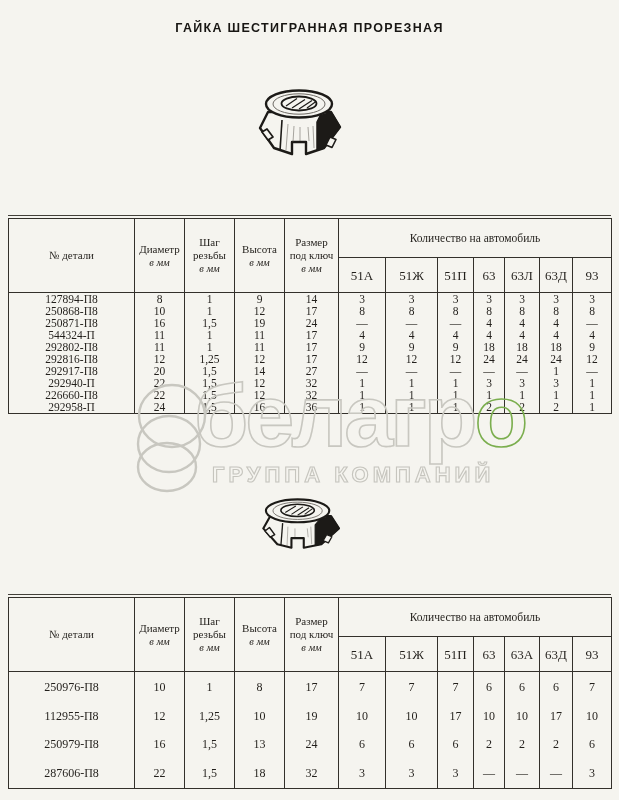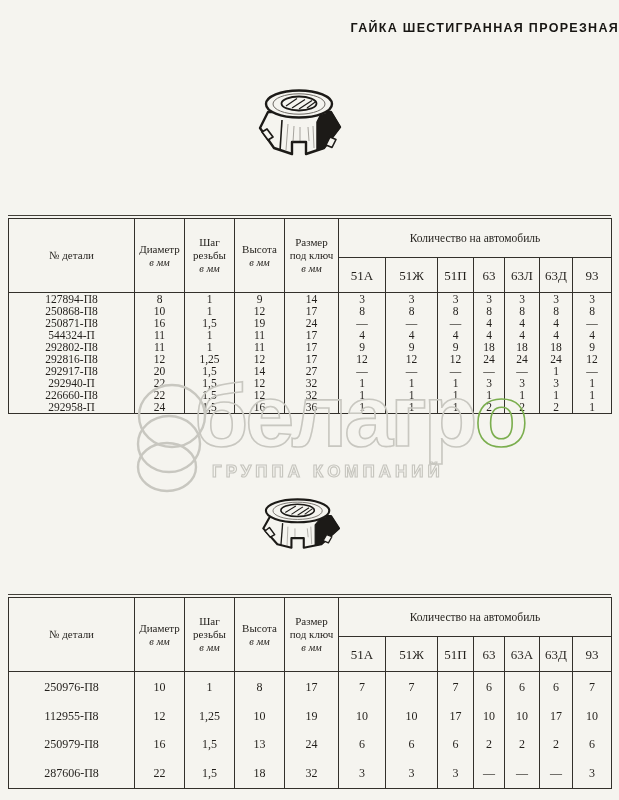--- a/index.html
+++ b/index.html
@@ -2,21 +2,21 @@
 <html><head>
 <meta charset="utf-8">
 <style>
   html,body { margin:0; padding:0; }
   body { background:#9a9a96; font-family:"Liberation Serif","DejaVu Serif",serif; }
   .page {
     position:relative; width:619px; height:800px; margin:0 auto;
     background:#f5f4ef; overflow:hidden; color:#221f1b;
   }
   .title {
-    position:absolute; left:0; width:619px; text-align:right;
+    position:absolute; left:0; width:619px; text-align:center;
     font-family:"Liberation Sans","DejaVu Sans",sans-serif;
     font-weight:bold; font-size:12.5px; letter-spacing:1.3px; color:#181613;
   }
   .title-1 { top:21px; }
   .title-2 { top:462px; letter-spacing:0.9px; }
 
   .nut-svg { position:absolute; }
   .nut-1 { left:252px; top:82px; }
   .nut-2 { left:258px; top:493px; }
 
@@ -47,21 +47,21 @@
     position:absolute; left:72px; top:-6px; white-space:nowrap;
     font-family:"Liberation Sans","DejaVu Sans",sans-serif;
     font-weight:bold; font-size:88px; line-height:96px; letter-spacing:-3px;
     color:transparent;
   }
   .wm-gray  { -webkit-text-stroke:1.6px #c8c7c0; }
   .wm-green { -webkit-text-stroke:1.6px #7bae4e; }
   .wm-sub {
     position:absolute; left:90px; top:88px; white-space:nowrap;
     font-family:"Liberation Sans","DejaVu Sans",sans-serif;
-    font-weight:bold; font-size:17px; letter-spacing:4px;
+    font-weight:bold; font-size:22px; letter-spacing:4px;
     color:transparent; -webkit-text-stroke:1.1px #c6c5be;
   }
 </style>
 </head>
 <body>
 
 <div class="page">
 
   <div class="title title-1">ГАЙКА ШЕСТИГРАННАЯ ПРОРЕЗНАЯ</div>
 

